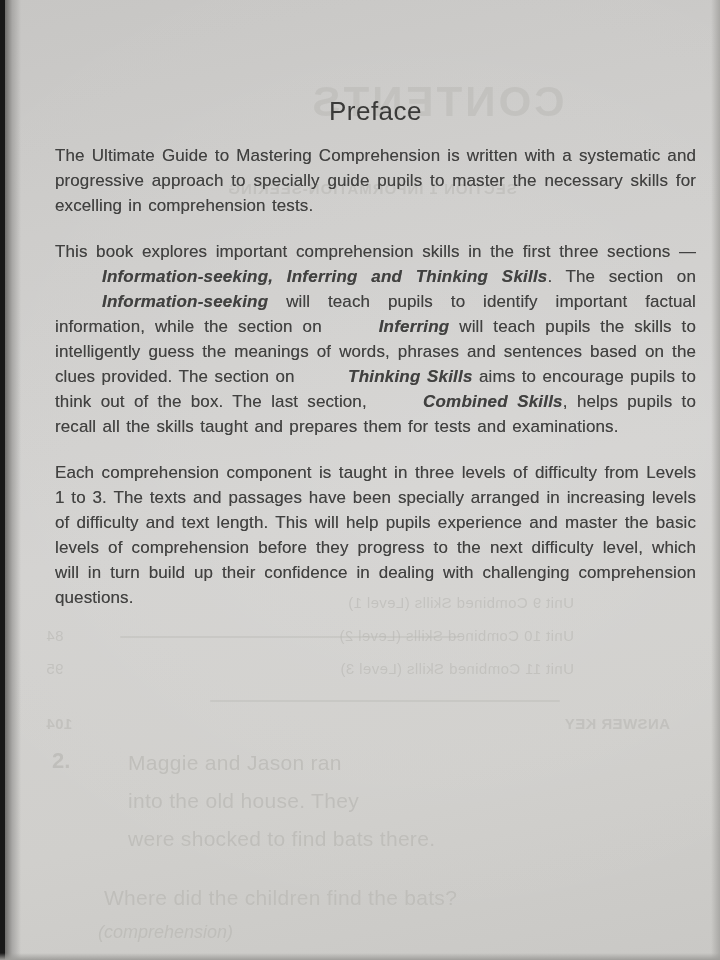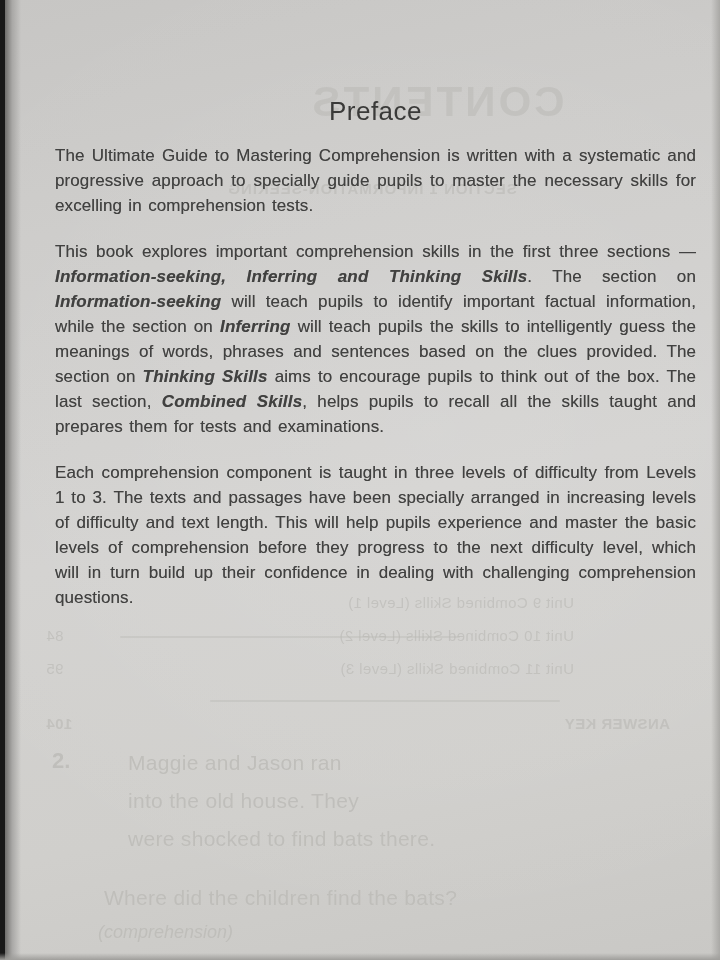--- a/index.html
+++ b/index.html
@@ -35,21 +35,21 @@
   .paras{margin-top:16px;}
   .para{
     margin:0 0 21px 0;
     font-size:17px;line-height:25px;
     text-align:justify;
     color:#414140;
     letter-spacing:0.1px;
     word-spacing:1.5px;
     text-shadow:0 0 0.4px rgba(63,63,62,0.55);
   }
-  .para .bi{font-weight:700;font-style:italic;letter-spacing:0.2px;}
+  .para .bi{font-weight:700;font-style:italic;letter-spacing:0.2px;margin-left:47px;}
   
   .ghost{position:absolute;color:#b6b5b1;filter:blur(0.6px);}
   .mirror{transform:scaleX(-1);}
   .g-contents{
     top:78px;right:148px;width:270px;
     font-size:42px;font-weight:700;letter-spacing:3px;
     opacity:0.45;text-align:center;
   }
   .g-section{
     top:180px;right:158px;width:380px;

